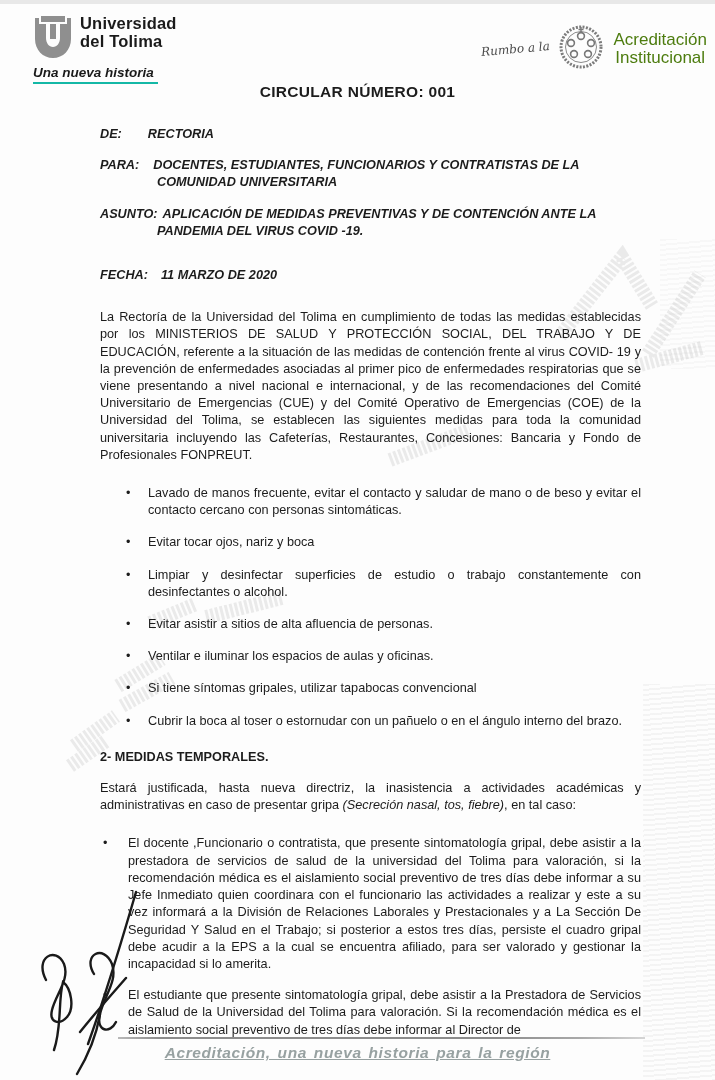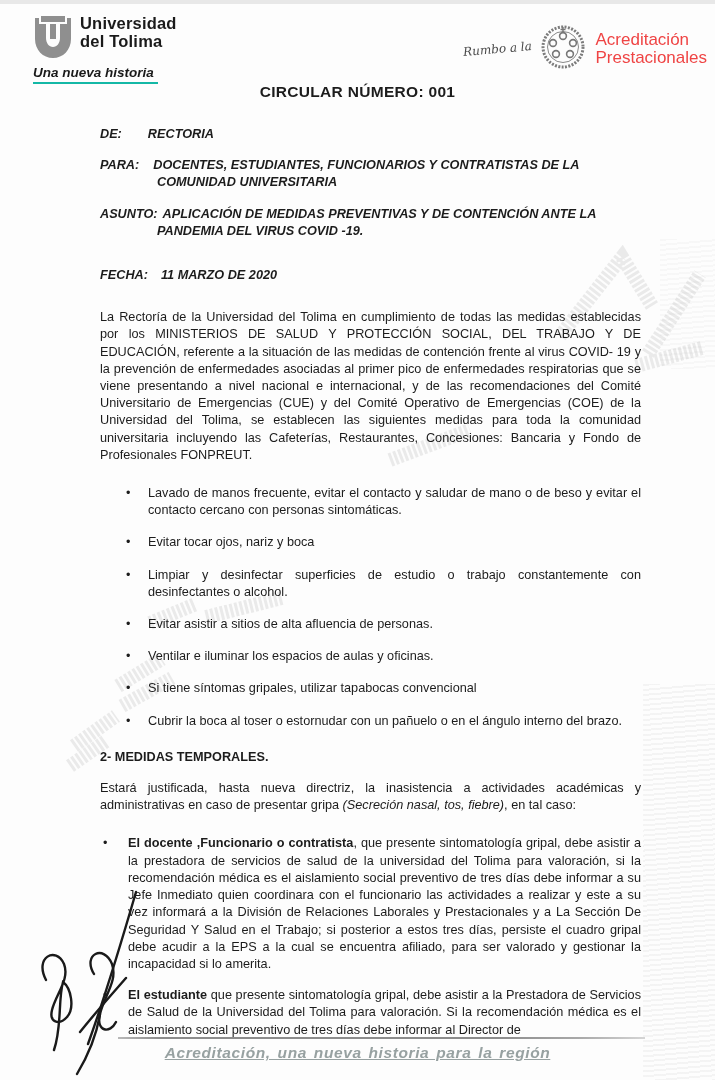--- a/index.html
+++ b/index.html
@@ -9,21 +9,21 @@
     font-family:"Liberation Sans",sans-serif;color:#1c1c1c;
   }
   
   .header-left{position:absolute;left:33px;top:10px;z-index:2;}
   .logo-row{display:flex;gap:7px;align-items:flex-start;}
   .uni-name{font-weight:700;font-size:16.5px;line-height:18px;letter-spacing:.2px;color:#1a1a1a;}
   .tagline{display:inline-block;font-size:13.5px;font-weight:700;font-style:italic;
            border-bottom:2px solid #14b8a6;padding:0 4px 2px 0;margin-top:3px;color:#1a1a1a;}
   .header-right{position:absolute;right:8px;top:20px;z-index:2;display:flex;align-items:center;gap:9px;}
   .rumbo{font-family:"DejaVu Serif",serif;font-style:italic;font-size:12px;color:#4a4a4a;transform:rotate(-5deg);}
-  .accr{font-size:17px;line-height:18.5px;color:#ef4444;}
+  .accr{font-size:17px;line-height:18.5px;color:#4d7c0f;text-align:center;}
   
   .doc-title{position:absolute;top:79px;left:0;right:0;z-index:2;text-align:center;
              font-weight:700;font-size:15.5px;letter-spacing:.3px;}
   
   .content{position:absolute;left:100px;top:122px;width:541px;z-index:2;
            font-size:12.7px;line-height:17.2px;text-align:justify;}
   .field{padding-left:57px;text-indent:-57px;text-align:left;font-weight:700;margin-bottom:14px;font-style:italic;}
   .field .lbl{display:inline;}
   .f-de .lbl{margin-right:26px;}
   .f-para .lbl{margin-right:14px;}
@@ -32,21 +32,21 @@
   .f-asunto{margin-bottom:27px;}
   .f-fecha{margin-bottom:25px;}
   .para{margin:0 0 21px 0;}
   .sec-heading{font-weight:700;margin:0 0 14px 0;text-align:left;}
   .gap-before{margin-top:19px;}
   ul.bullets{list-style:none;margin:0;padding:0;}
   ul.b1 li{position:relative;padding-left:48px;margin-bottom:15px;}
   ul.b1 li::before{content:"•";position:absolute;left:26px;top:0;}
   ul.b2 li{position:relative;padding-left:28px;margin-bottom:14px;}
   ul.b2 li::before{content:"•";position:absolute;left:3px;top:0;}
-  .bold{font-weight:700;}
+  .bold{font-weight:400;}
   .ital{font-style:italic;}
   
   .divider{position:absolute;left:118px;top:1033px;width:527px;height:2px;z-index:2;
            background:linear-gradient(to right,#b9b9b9,#8c8c8c 8%,#8c8c8c 72%,#aaa 88%,#d5d5d5);}
   .slogan{position:absolute;left:0;right:0;top:1040px;z-index:2;text-align:center;
           font-weight:700;font-style:italic;font-size:15.5px;letter-spacing:.6px;word-spacing:2px;color:#97a1a1;text-decoration:underline;}
   
   .wm,.noise-band,.signature{pointer-events:none;}
   .wm{position:absolute;left:0;top:0;z-index:1;}
   .noise-band{position:absolute;z-index:0;opacity:.08;
@@ -104,21 +104,21 @@
         <circle cx="23" cy="12" r="3.4" fill="none" stroke="#777" stroke-width="1.6"></circle>
         <circle cx="13" cy="19" r="3.4" fill="none" stroke="#777" stroke-width="1.6"></circle>
         <circle cx="33" cy="19" r="3.4" fill="none" stroke="#777" stroke-width="1.6"></circle>
         <circle cx="16" cy="30" r="3.4" fill="none" stroke="#777" stroke-width="1.6"></circle>
         <circle cx="30" cy="30" r="3.4" fill="none" stroke="#777" stroke-width="1.6"></circle>
         <path d="M23,3 v5 M20.5,5.5 h5" stroke="#777" stroke-width="1.4"></path>
       </svg>
     </span>
     <div class="accr">
       <div>Acreditación</div>
-      <div>Prestacionales</div>
+      <div>Institucional</div>
     </div>
   </div>
 
   <div class="doc-title">CIRCULAR NÚMERO: 001</div>
 
   <div class="content">
 
     <div class="field f-de">
       <span class="lbl">DE:</span><span>RECTORIA</span>
     </div>

